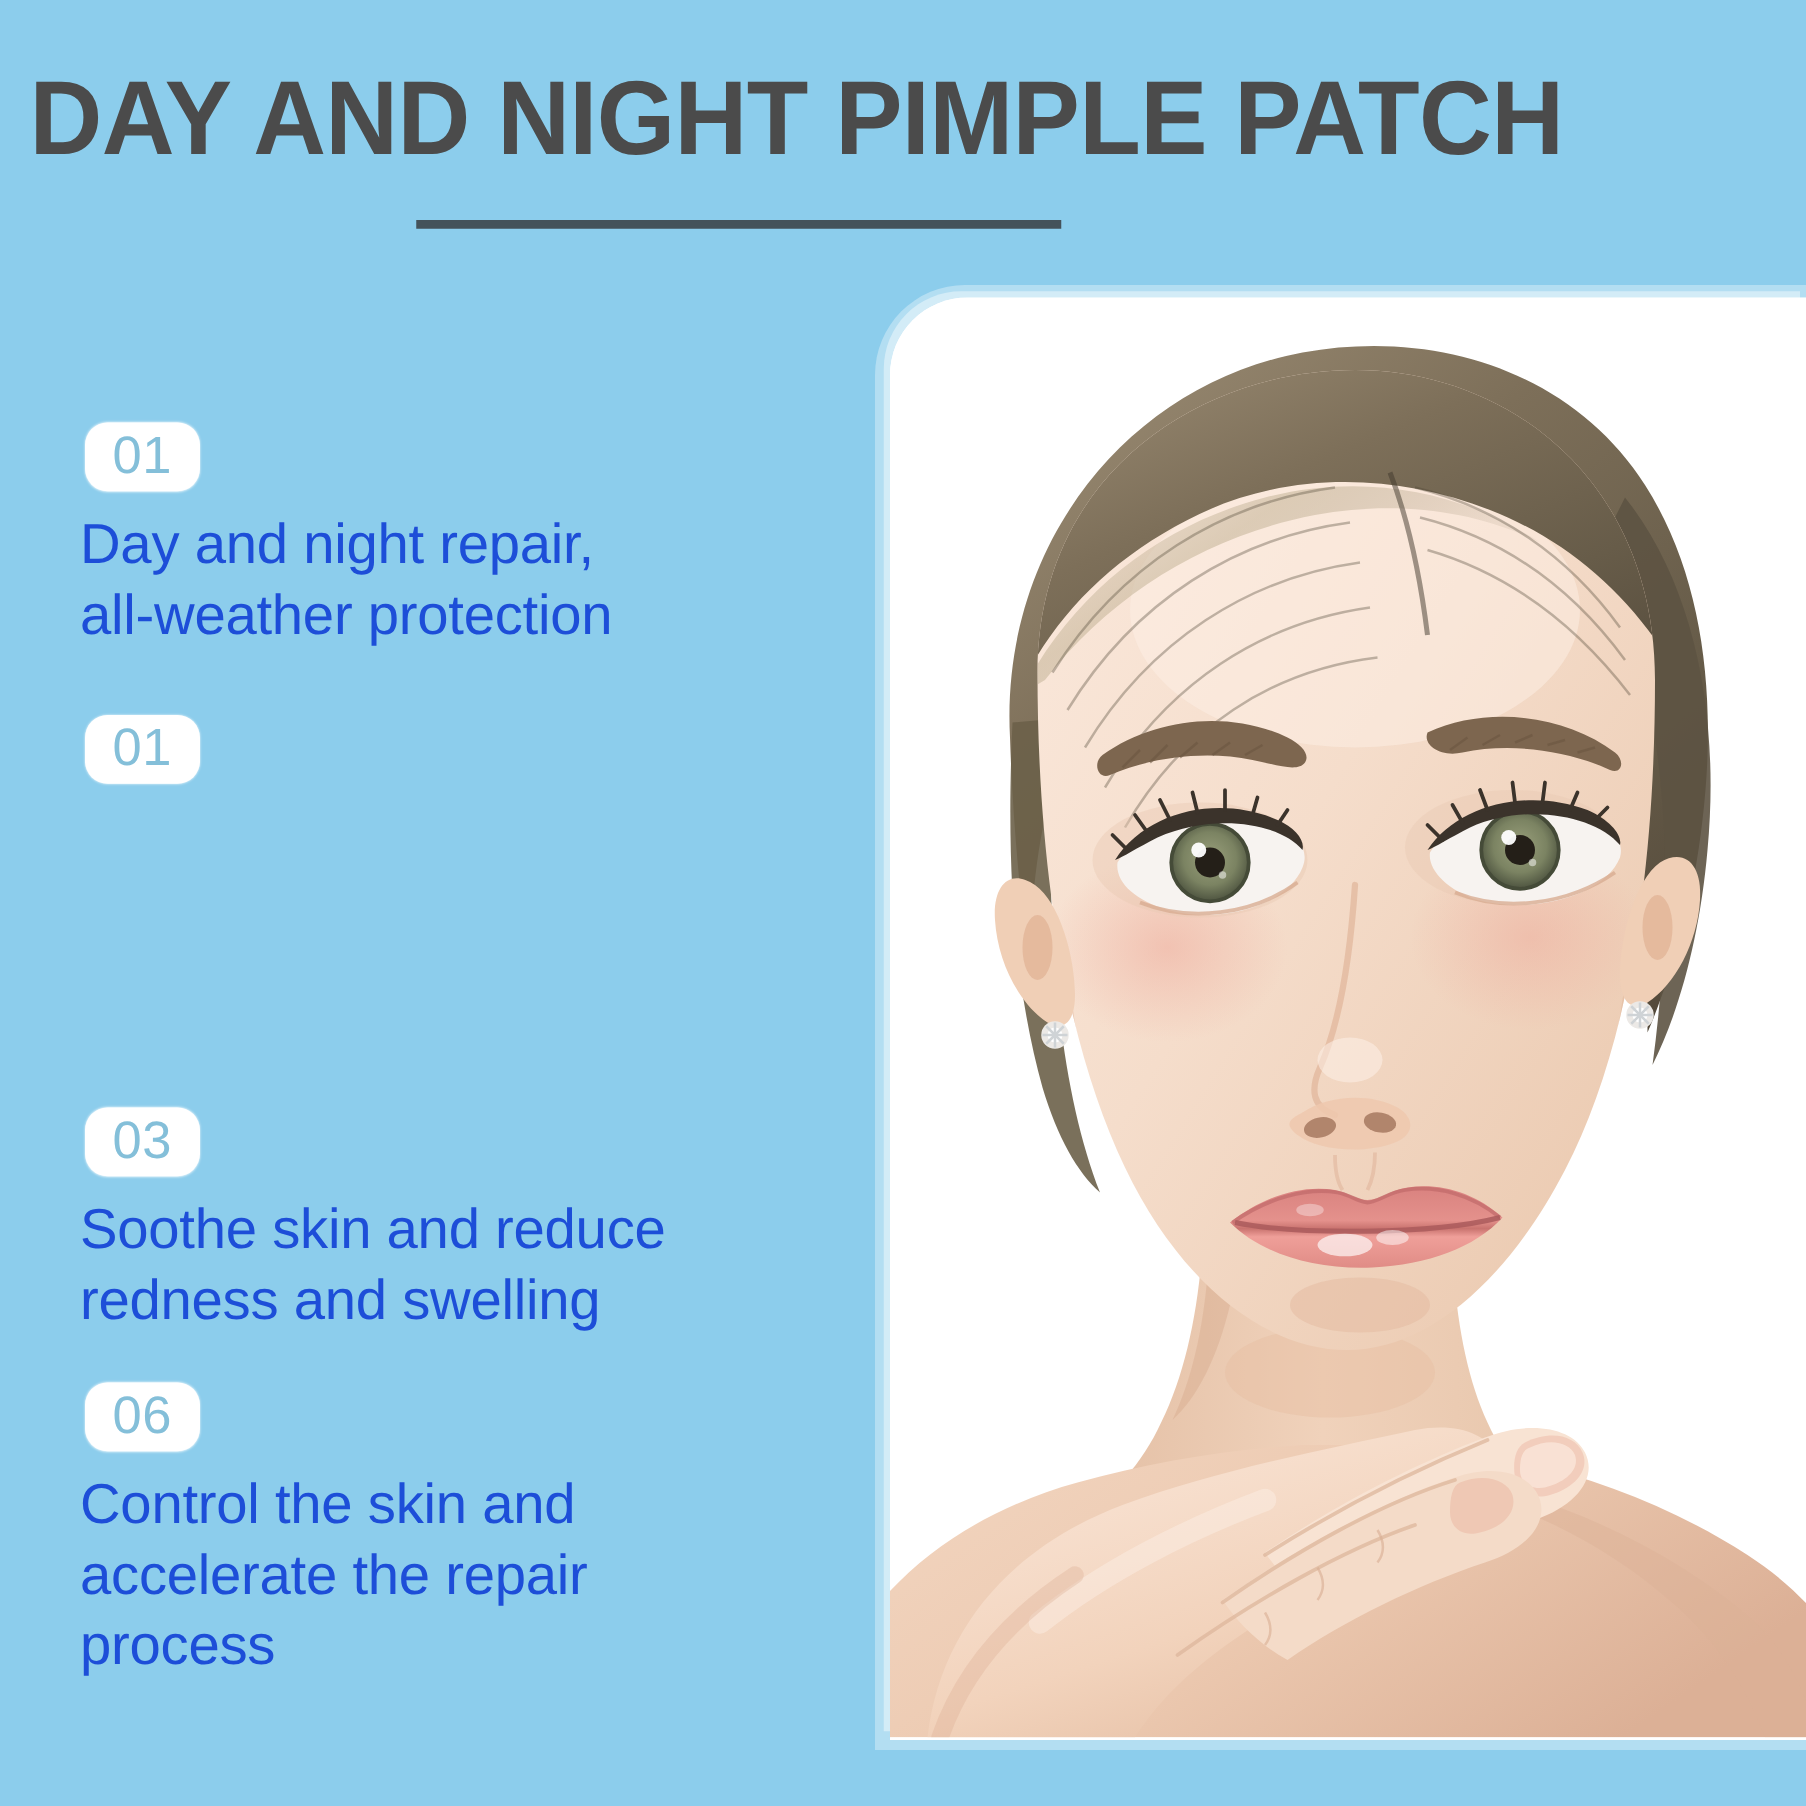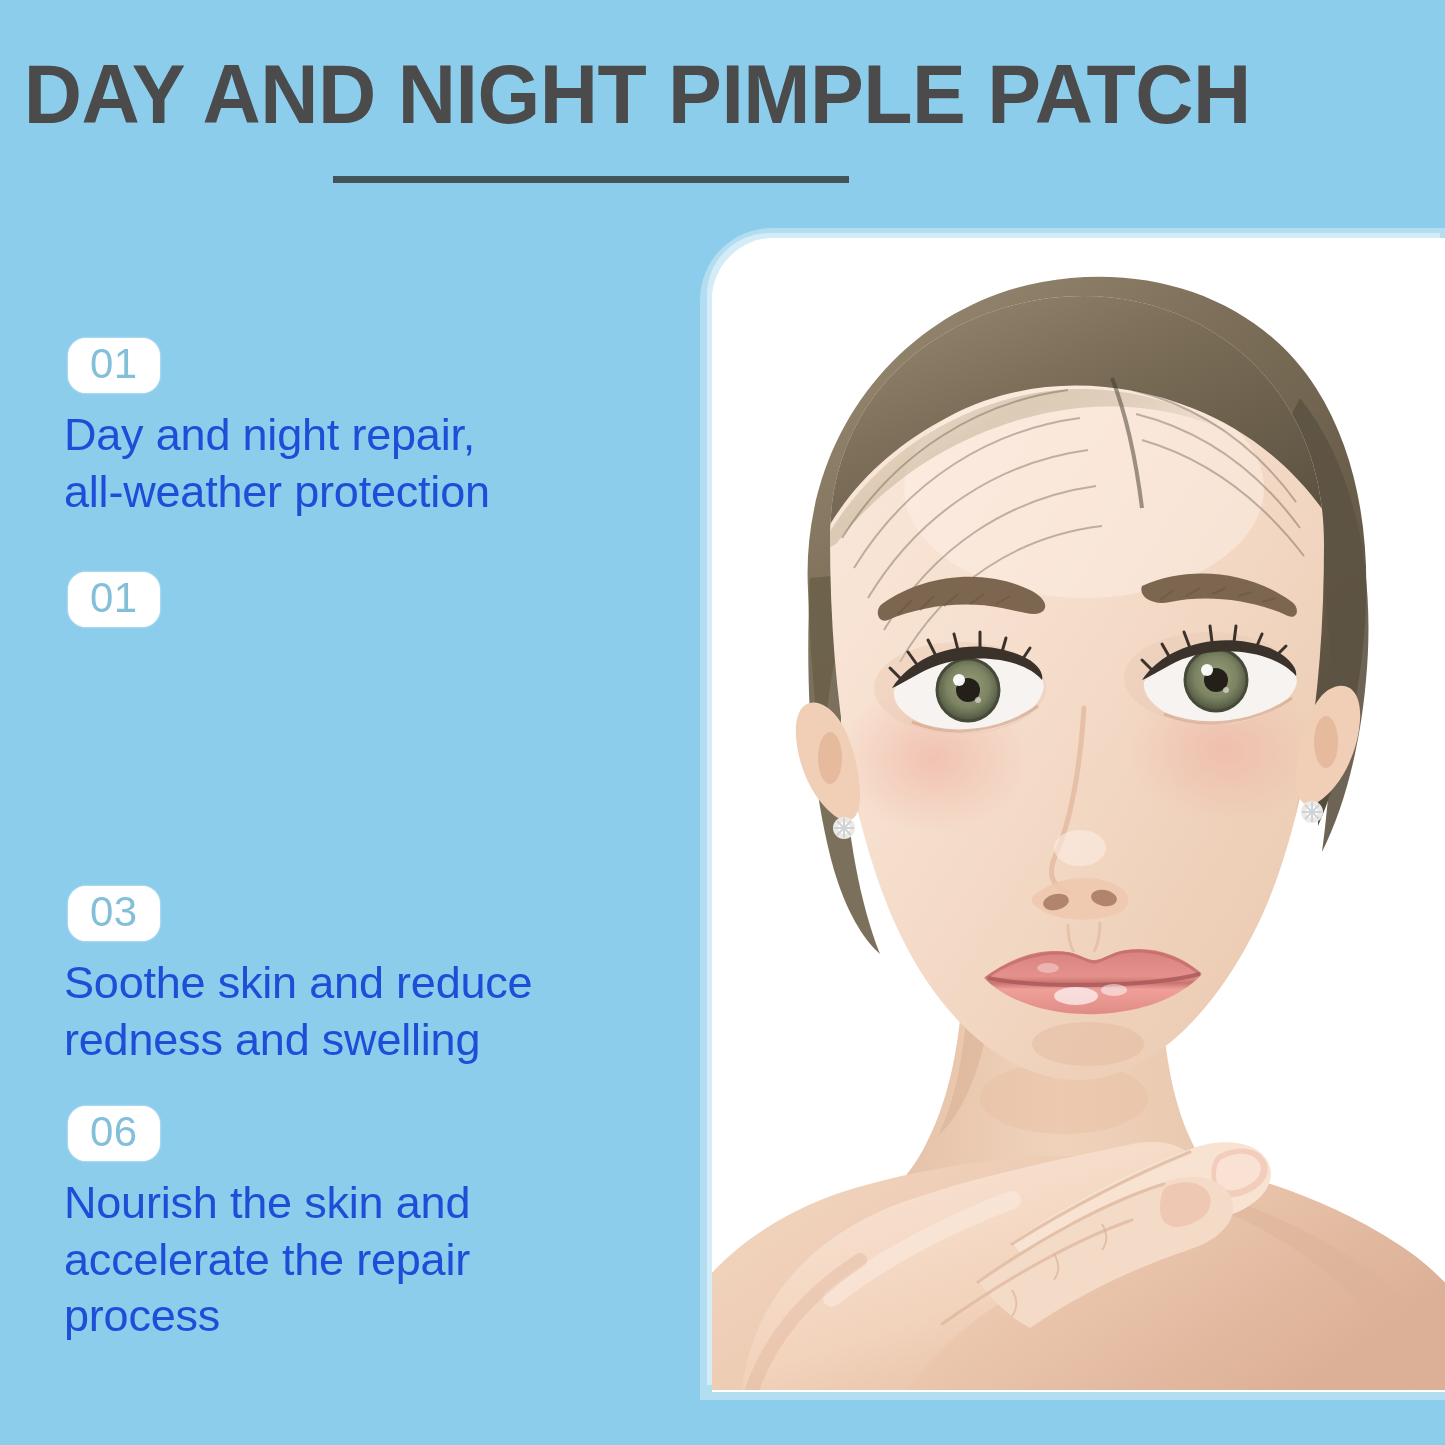--- a/index.html
+++ b/index.html
@@ -427,20 +427,20 @@
         <span class="badge-num">03</span>
       </div>
       <div class="feature-text">Soothe skin and reduce
 redness and swelling</div>
     </div>
 
     <div class="feature f4">
       <div class="badge">
         <span class="badge-num">06</span>
       </div>
-      <div class="feature-text">Nourish the skin and
+      <div class="feature-text">Control the skin and
 accelerate the repair
 process</div>
     </div>
 
   </div>
 
 </div>
 
 </body></html>

